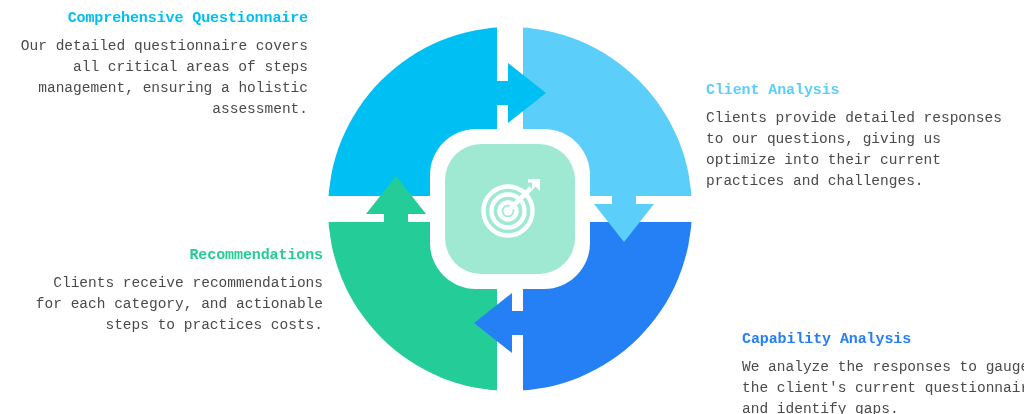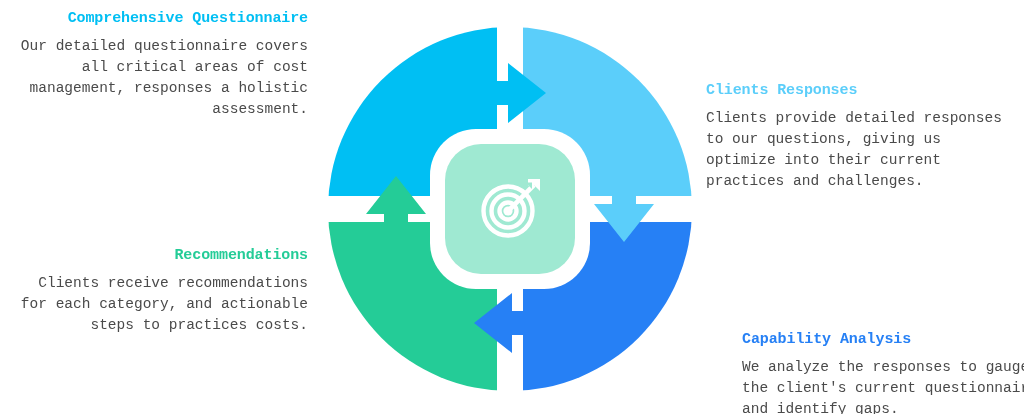--- a/index.html
+++ b/index.html
@@ -41,21 +41,21 @@
     margin: 0;
   }
 
   .block.align-right { text-align: right; }
   .block.align-left  { text-align: left;  }
 
   
   #block-questionnaire { left: 8px;   top: 10px;  }
   #block-responses     { left: 706px; top: 82px;  }
   #block-capability    { left: 706px; top: 331px; margin-left: 36px; }
-  #block-recommend     { left: 8px;   top: 247px; }
+  #block-recommend     { left: 23px;   top: 247px; }
 
   
   #cycle-diagram {
     position: absolute;
     left: 322px;
     top: 18px;
     width: 376px;
     height: 382px;
   }
   #cycle-diagram svg {
@@ -64,25 +64,25 @@
     height: 100%;
   }
 </style>
 </head>
 <body>
 
 <div class="stage">
 
   <div class="block align-right" id="block-questionnaire">
     <p class="heading" style="color: rgb(0, 191, 243);">Comprehensive Questionnaire</p>
-    <p class="body">Our detailed questionnaire covers all critical areas of cost management, responses a holistic assessment.</p>
+    <p class="body">Our detailed questionnaire covers all critical areas of steps management, ensuring a holistic assessment.</p>
   </div>
 
   <div class="block align-left" id="block-responses">
-    <p class="heading" style="color: rgb(91, 206, 250);">Clients Responses</p>
+    <p class="heading" style="color: rgb(91, 206, 250);">Client Analysis</p>
     <p class="body">Clients provide detailed responses to our questions, giving us optimize into their current practices and challenges.</p>
   </div>
 
   <div class="block align-left" id="block-capability">
     <p class="heading" style="color: rgb(38, 128, 245);">Capability Analysis</p>
     <p class="body">We analyze the responses to gauge the client's current questionnaire and identify gaps.</p>
   </div>
 
   <div class="block align-right" id="block-recommend">
     <p class="heading" style="color: rgb(36, 204, 151);">Recommendations</p>

